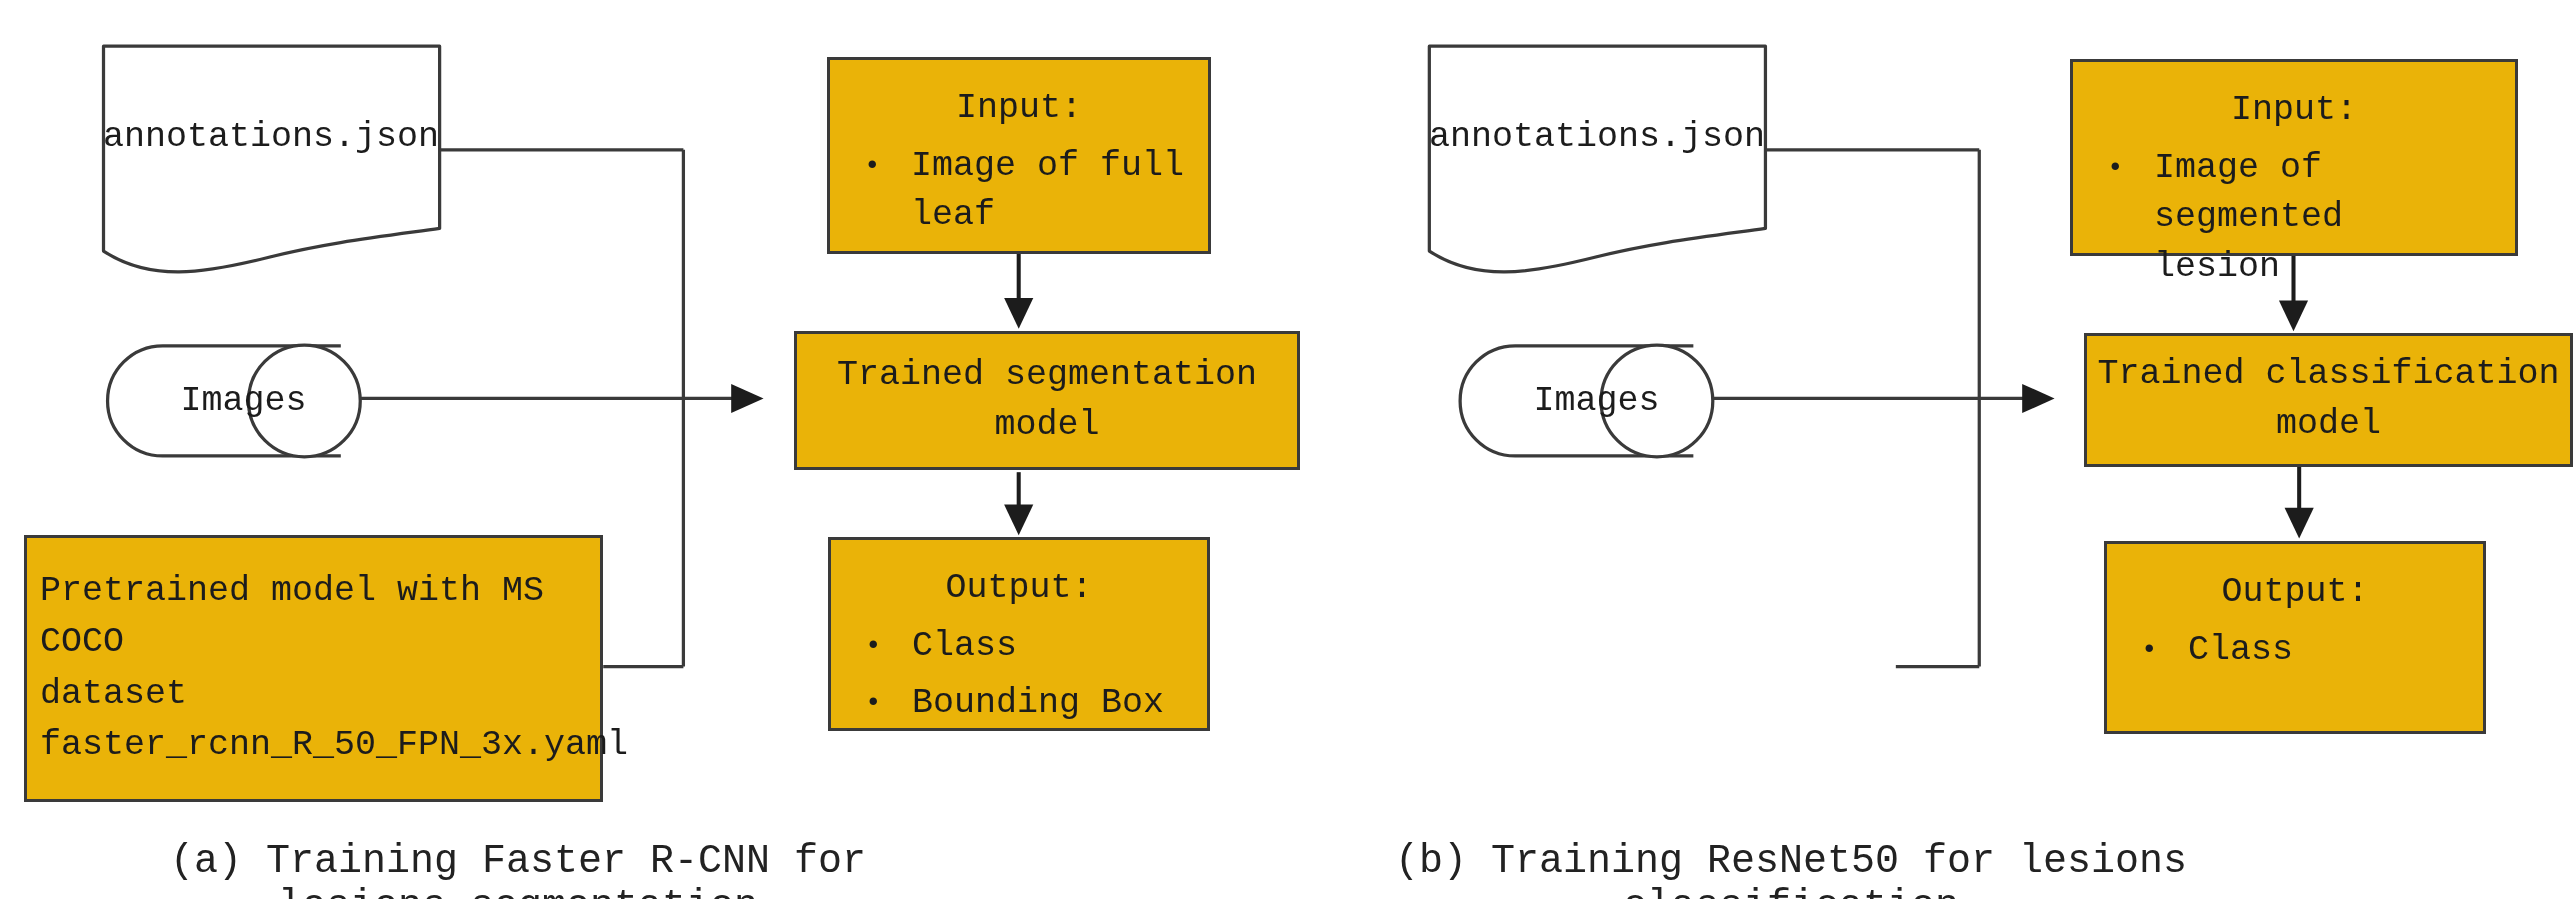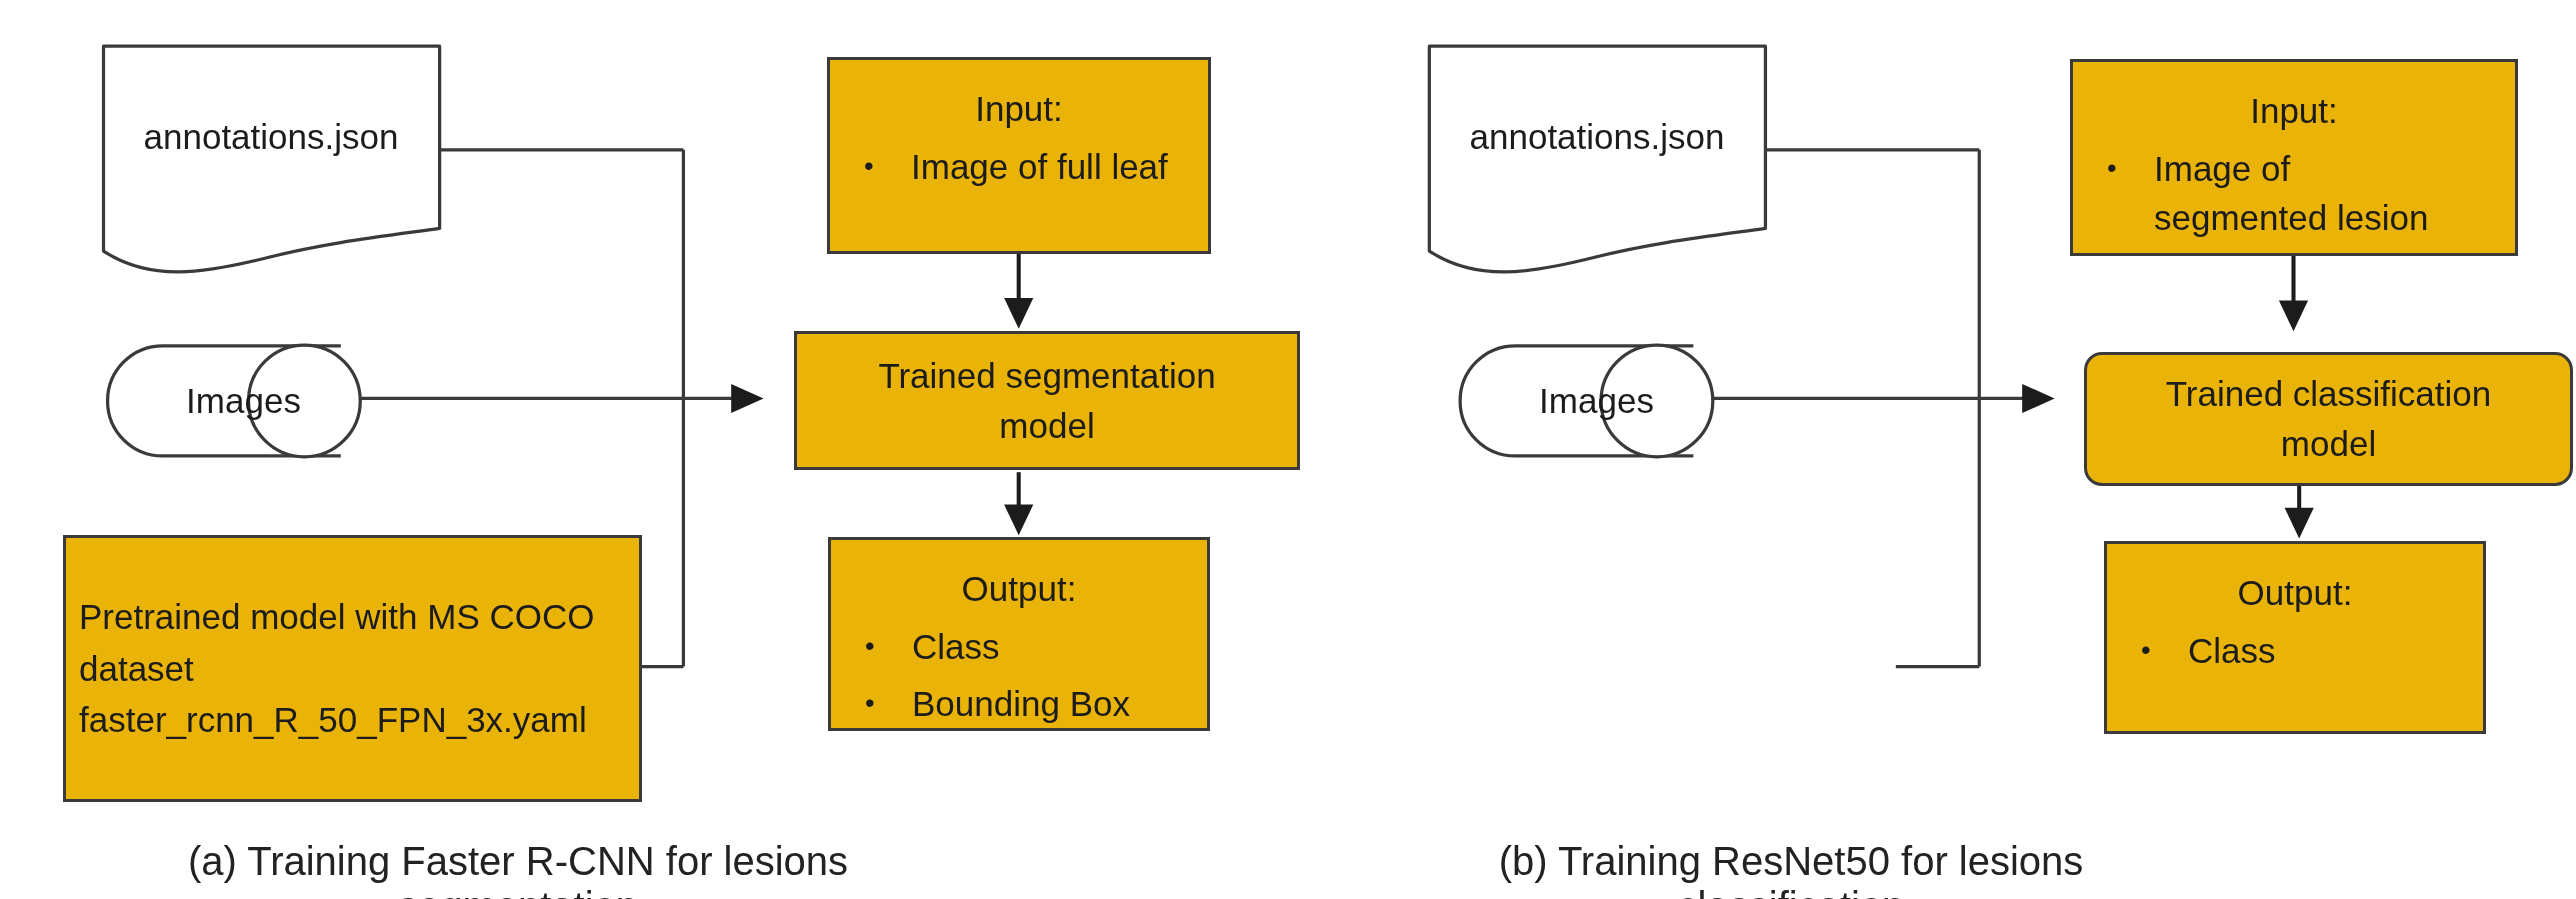--- a/index.html
+++ b/index.html
@@ -5,21 +5,21 @@
   html, body {
     margin: 0;
     padding: 0;
     background: #ffffff;
   }
   #canvas {
     position: relative;
     width: 2576px;
     height: 899px;
     background: #ffffff;
-    font-family: Liberation Sans, sans-serif;
+    font-family: Liberation Mono, monospace;
     color: #1c1c1c;
     overflow: hidden;
   }
   #shape-layer {
     position: absolute;
     left: 0; top: 0;
     width: 2576px;
     height: 899px;
   }
   .node {
@@ -41,21 +41,20 @@
   }
   .pretrained-box {
     display: flex;
     flex-direction: column;
     justify-content: center;
     padding-left: 13px;
     padding-right: 6.5px;
     white-space: pre-line;
     text-align: left;
     line-height: 1.47;
-    margin-left: 39px;
   }
   .io-box {
     text-align: left;
   }
   .io-title {
     text-align: center;
     padding-top: 24px;
   }
   .bullet-row {
     display: flex;
@@ -174,21 +173,21 @@
 
 
   <div class="node io-box" style="left:2070px; top:59px; width:448px; height:197px;">
     <div class="io-title">Input:</div>
     <div class="bullet-row" style="margin-right:57px;">
       <span class="bullet-dot"></span>
       <span class="bullet-text">Image of segmented lesion</span>
     </div>
   </div>
 
-  <div class="node model-box" style="left:2056px; top:352px; width:489px; height:134px;border-radius:18px;">Trained classification
+  <div class="node model-box" style="left:2056px; top:333px; width:489px; height:134px;">Trained classification
 model</div>
 
   <div class="node io-box" style="left:2104px; top:541px; width:382px; height:193px;">
     <div class="io-title">Output:</div>
     <div class="bullet-row">
       <span class="bullet-dot"></span>
       <span class="bullet-text">Class</span>
     </div>
   </div>
 

